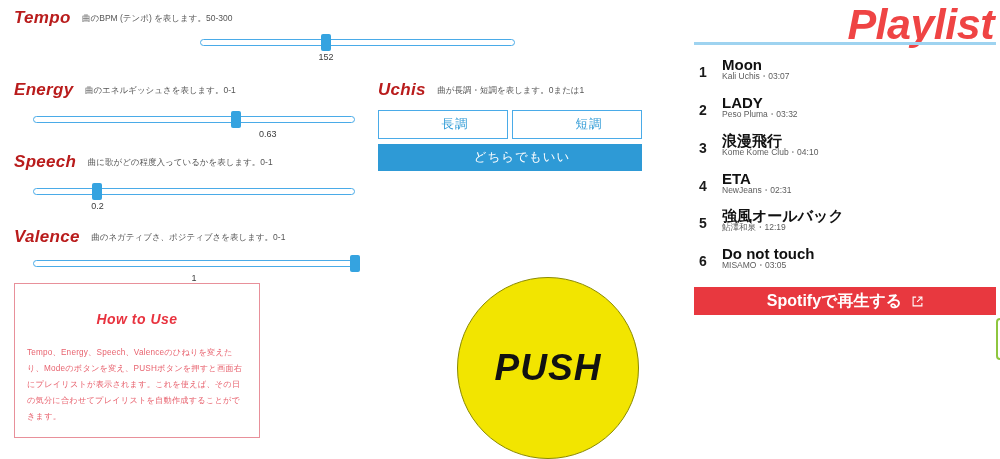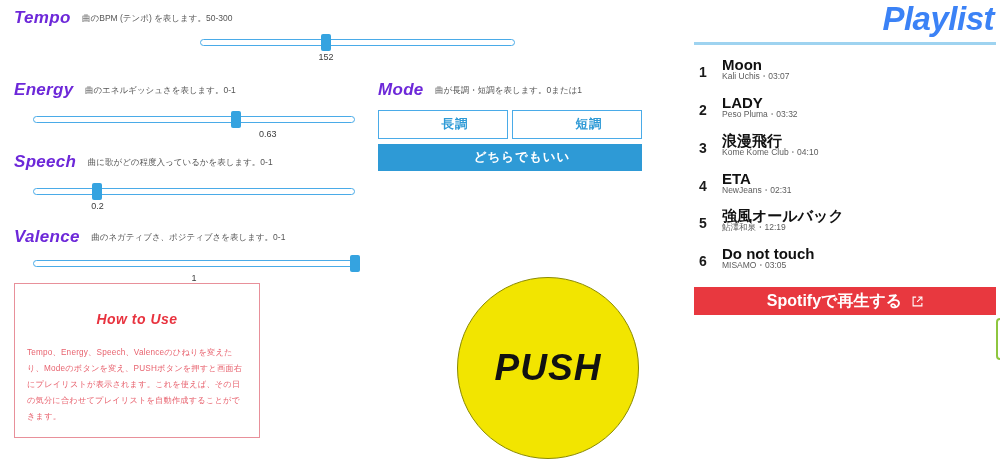--- a/index.html
+++ b/index.html
@@ -26,21 +26,21 @@
 
   .param-head {
     position: absolute;
     white-space: nowrap;
   }
   .param-title {
     font-weight: bold;
     font-style: italic;
     font-size: 17px;
     letter-spacing: .3px;
-    color: #6d28d9;
+    color: #b91c1c;
   }
   .param-desc {
     font-size: 8.5px;
     color: #555555;
     margin-left: 7px;
     position: relative;
     top: -2px;
   }
 
   
@@ -77,21 +77,21 @@
   }
 
   
   .mode-btn {
     position: absolute;
     box-sizing: border-box;
     display: flex;
     align-items: center;
     justify-content: center;
     font-size: 12.5px;
-    font-weight: bold;
+    font-weight: normal;
     letter-spacing: 1px;
     cursor: pointer;
     padding-left: 24px;
   }
   .mode-btn.outline {
     border: 1px solid #4aabe8;
     background: #ffffff;
     color: #2e9ad6;
   }
   .mode-btn.filled {
@@ -157,24 +157,24 @@
     position: absolute;
     left: 690px;
     top: 0;
     width: 310px;
     height: 459px;
   }
   #pl-title {
     position: absolute;
     right: 6px;
     top: 0px;
-    font-size: 33px;
+    font-size: 43px;
     font-weight: bold;
     font-style: italic;
-    color: #3b82f6;
+    color: #ef4444;
     letter-spacing: -.5px;
   }
   #pl-divider {
     position: absolute;
     left: 4px;
     top: 42px;
     width: 302px;
     height: 3px;
     background: #9ed3f0;
   }
@@ -286,21 +286,21 @@
     <span class="param-title">Valence</span>
     <span class="param-desc">曲のネガティブさ、ポジティブさを表します。0-1</span>
   </div>
   <div class="slider" style="left:33px; top:254px; width:322px;">
     <div class="track"></div>
     <div class="thumb" style="left:100%;"></div>
     <div class="val" style="left:50%;">1</div>
   </div>
 
   <div class="param-head" style="left:378px; top:80px;">
-    <span class="param-title">Mode</span>
+    <span class="param-title">Uchis</span>
     <span class="param-desc">曲が長調・短調を表します。0または1</span>
   </div>
   <div class="mode-btn outline" style="left:378px; top:110px; width:130px; height:29px;">
     <span>長調</span>
   </div>
   <div class="mode-btn outline" style="left:512px; top:110px; width:130px; height:29px;">
     <span>短調</span>
   </div>
   <div class="mode-btn filled" style="left:378px; top:144px; width:264px; height:27px;">
     <span>どちらでもいい</span>

